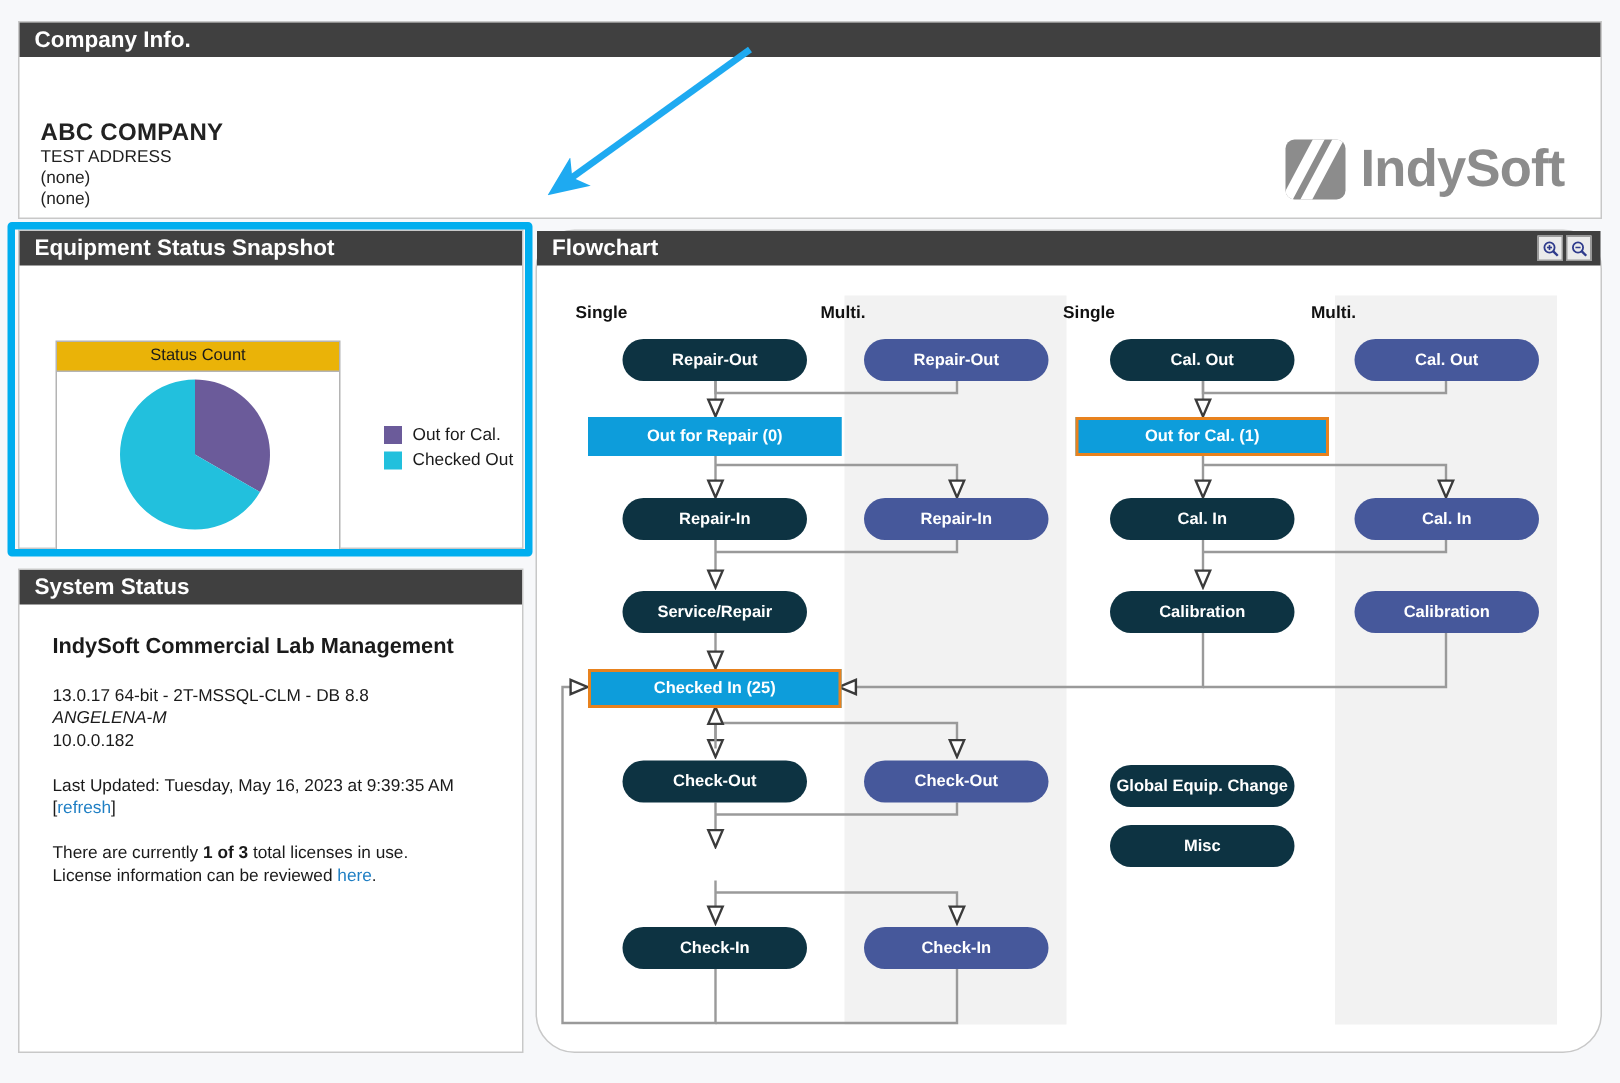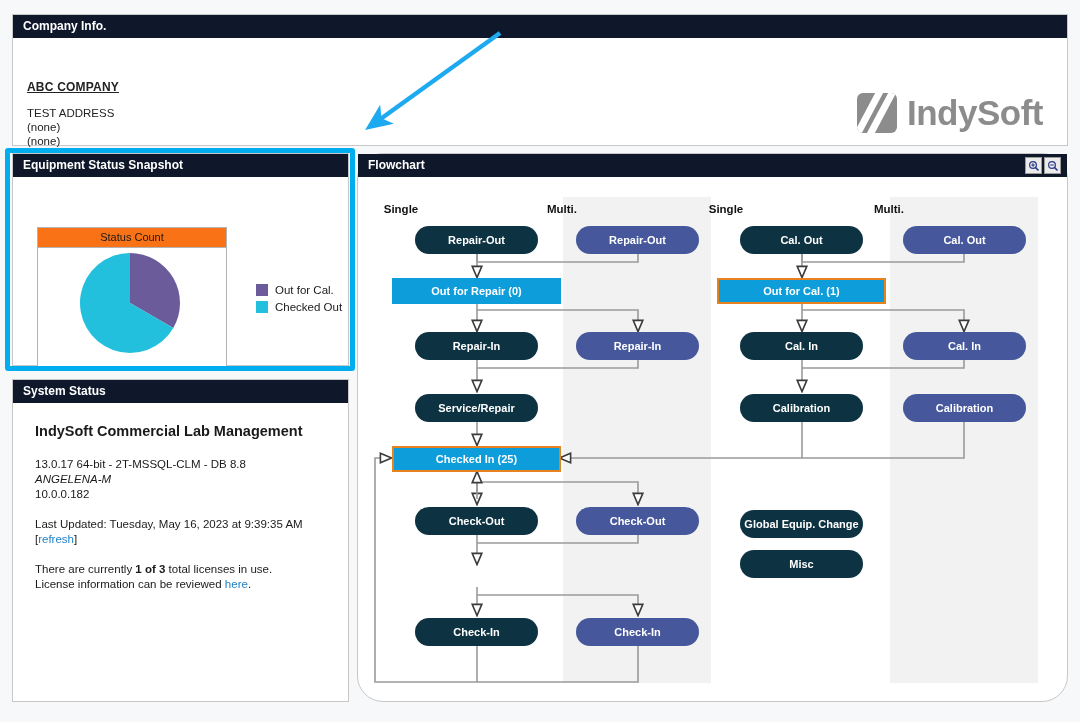--- a/index.html
+++ b/index.html
@@ -12,36 +12,36 @@
   #root { position: relative; width: 1080px; height: 722px; }
 
   
   .panel {
     position: absolute;
     background: #ffffff;
     border: 1px solid #c8c8c8;
     box-sizing: border-box;
   }
   .panel-header {
-    background: #0f172a;
+    background: #404040;
     color: #ffffff;
-    font-size: 12px;
+    font-size: 15px;
     font-weight: bold;
     padding: 5px 10px 6px 10px;
     line-height: 13px;
     position: relative;
     box-sizing: border-box;
     height: 23px;
   }
   .panel-body { position: relative; }
 
   
   #company-panel { left: 12px; top: 14px; width: 1056px; height: 132px; }
   .company-text { position: absolute; left: 14px; top: 42px; color: #222; }
-  .company-name { font-size: 12px; font-weight: bold; letter-spacing: .2px; margin-bottom: 12px; text-decoration: underline; }
+  .company-name { font-size: 16px; font-weight: bold; letter-spacing: .2px; margin-bottom: 0; }
   .company-line { font-size: 11.5px; line-height: 14px; }
 
   
   .logo { position: absolute; right: 24px; top: 55px; display: flex; align-items: center; }
   .logo-mark {
     width: 40px; height: 40px; border-radius: 6px; background: #8c8c8c;
     position: relative; overflow: hidden; margin-right: 10px;
   }
   .logo-mark .slash {
     position: absolute; width: 7px; height: 58px; background: #ffffff;
@@ -57,21 +57,21 @@
     border: 5px solid #00aeef; border-radius: 3px; box-sizing: border-box;
     z-index: 5; pointer-events: none;
   }
   #snapshot-panel { left: 12px; top: 153px; width: 337px; height: 213px; }
   .chart-frame {
     position: absolute; left: 24px; top: 50px; width: 190px; height: 142px;
     border: 1px solid #b4b4b4; background: #ffffff; box-sizing: border-box;
   }
   .chart-title {
     font-size: 11px; text-align: center; color: #1a1a1a;
-    background: #f97316; border-bottom: 1px solid #b4b4b4; padding: 3px 0 4px 0;
+    background: #eab308; border-bottom: 1px solid #b4b4b4; padding: 3px 0 4px 0;
   }
   .pie-wrap { position: relative; height: 110px; }
   .legend { position: absolute; left: 243px; top: 107px; }
   .legend-row { display: flex; align-items: center; margin-bottom: 5px; }
   .legend-swatch { width: 12px; height: 12px; margin-right: 7px; }
   .legend-label { font-size: 11.5px; color: #1a1a1a; }
 
   
   #status-panel { left: 12px; top: 379px; width: 337px; height: 323px; }
   .status-body { padding: 20px 22px; color: #1a1a1a; }

